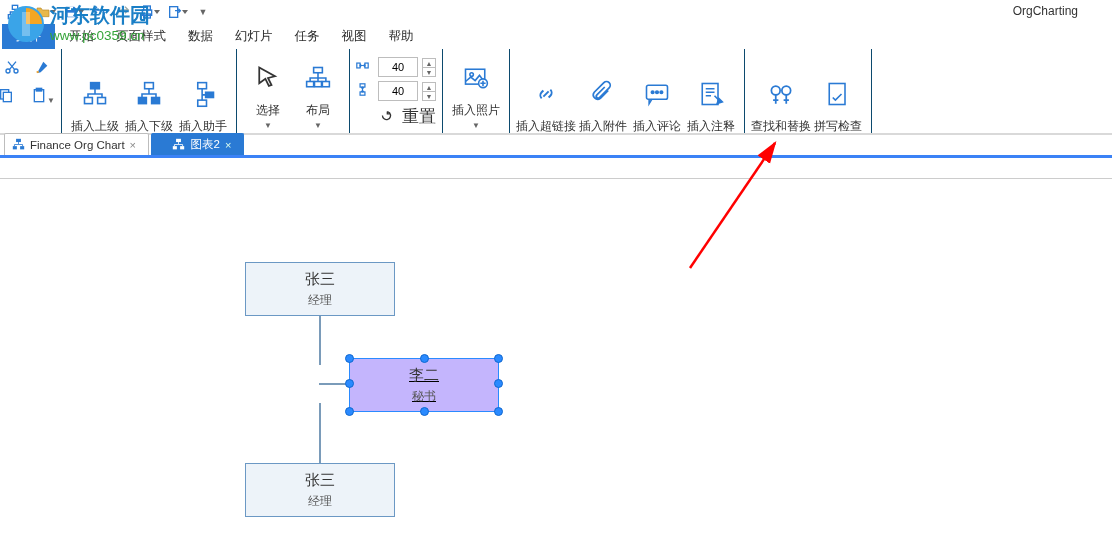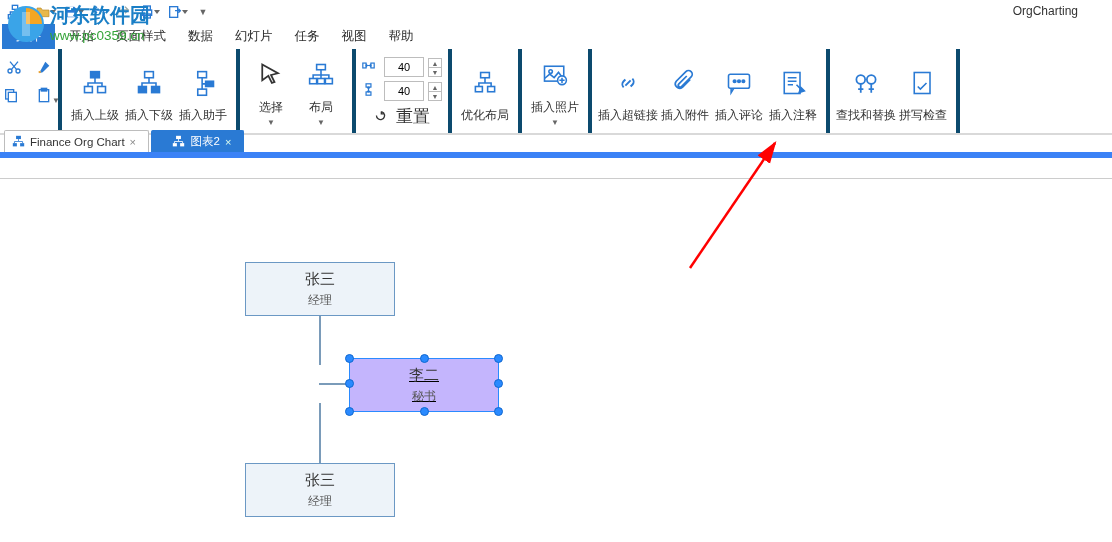--- a/index.html
+++ b/index.html
@@ -77,22 +77,22 @@
   
   
   .ribbon {
     height: 86px;
     border-bottom:2px solid #d9d9d9;
     display:flex;
     background:#fff;
   }
   .ribbon-group {
     display:flex;
-    align-items:center;
-    border-right:4px solid #0c4a6e;
+    align-items:flex-end;
+    border-right:1px solid #0c4a6e;
     padding: 4px 6px 0 6px;
     height:100%;
   }
   .rbtn {
     display:flex; flex-direction:column; align-items:center;
     width:54px;
     cursor:pointer;
     padding-top:2px;
   }
   .rbtn.wide{ width:60px;}
@@ -120,21 +120,21 @@
   .sp-spin{ width:14px; display:flex; flex-direction:column;}
   .sp-spin div{ height:10px; border:1px solid #bdbdbd; display:flex;align-items:center;justify-content:center; font-size:7px; color:#666; margin-bottom:-1px;}
   
   
   .doc-tabs {
     height:23px;
     background:#fff;
     display:flex;
     align-items:flex-end;
     padding-left:4px;
-    border-bottom:6px solid #3b82f6;
+    border-bottom:3px solid #3b82f6;
   }
   .doc-tab {
     height:22px;
     display:flex;align-items:center;
     gap:5px;
     padding:0 6px;
     border:1px solid #bdbdbd;
     border-bottom:none;
     background:#fff;
     font-size:11.5px;
@@ -394,33 +394,20 @@
     <div class="sp-row" style="cursor:pointer;">
       <span class="sp-icon">
         <svg class="icon xs" viewBox="0 0 16 16" fill="none" stroke="#333" stroke-width="1.6">
             <path d="M3 8a5 5 0 109-3L9 3M9 3v3h3"></path>
           </svg>
       </span>
       <span style="font-size:17px;color:#333;">重置</span>
     </div>
   </div>
 
-  <div class="ribbon-group">
-    <div class="rbtn">
-      <div class="rbtn-icon">
-          <svg class="icon" viewBox="0 0 32 32" fill="none" stroke="#2a7ad4" stroke-width="1.8">
-            <rect x="11" y="4" width="10" height="6"></rect>
-            <rect x="5" y="20" width="8" height="6"></rect>
-            <rect x="19" y="20" width="8" height="6"></rect>
-            <path d="M16 10v6M16 16H9v4M16 16h7v4"></path>
-          </svg>
-        </div>
-      <div class="rbtn-label">优化布局</div>
-    </div>
-  </div>
 
   <div class="ribbon-group">
     <div class="rbtn">
       <div class="rbtn-icon">
           <svg class="icon" viewBox="0 0 32 32" fill="none" stroke="#2a7ad4" stroke-width="1.8">
             <rect x="4" y="6" width="22" height="17"></rect>
             <circle cx="11" cy="12" r="2"></circle>
             <path d="M4 20l6-5 5 4 5-6 6 8"></path>
             <circle cx="24" cy="22" r="5" fill="#fff"></circle>
             <path d="M24 19v6M21 22h6" stroke="#2a7ad4"></path>

